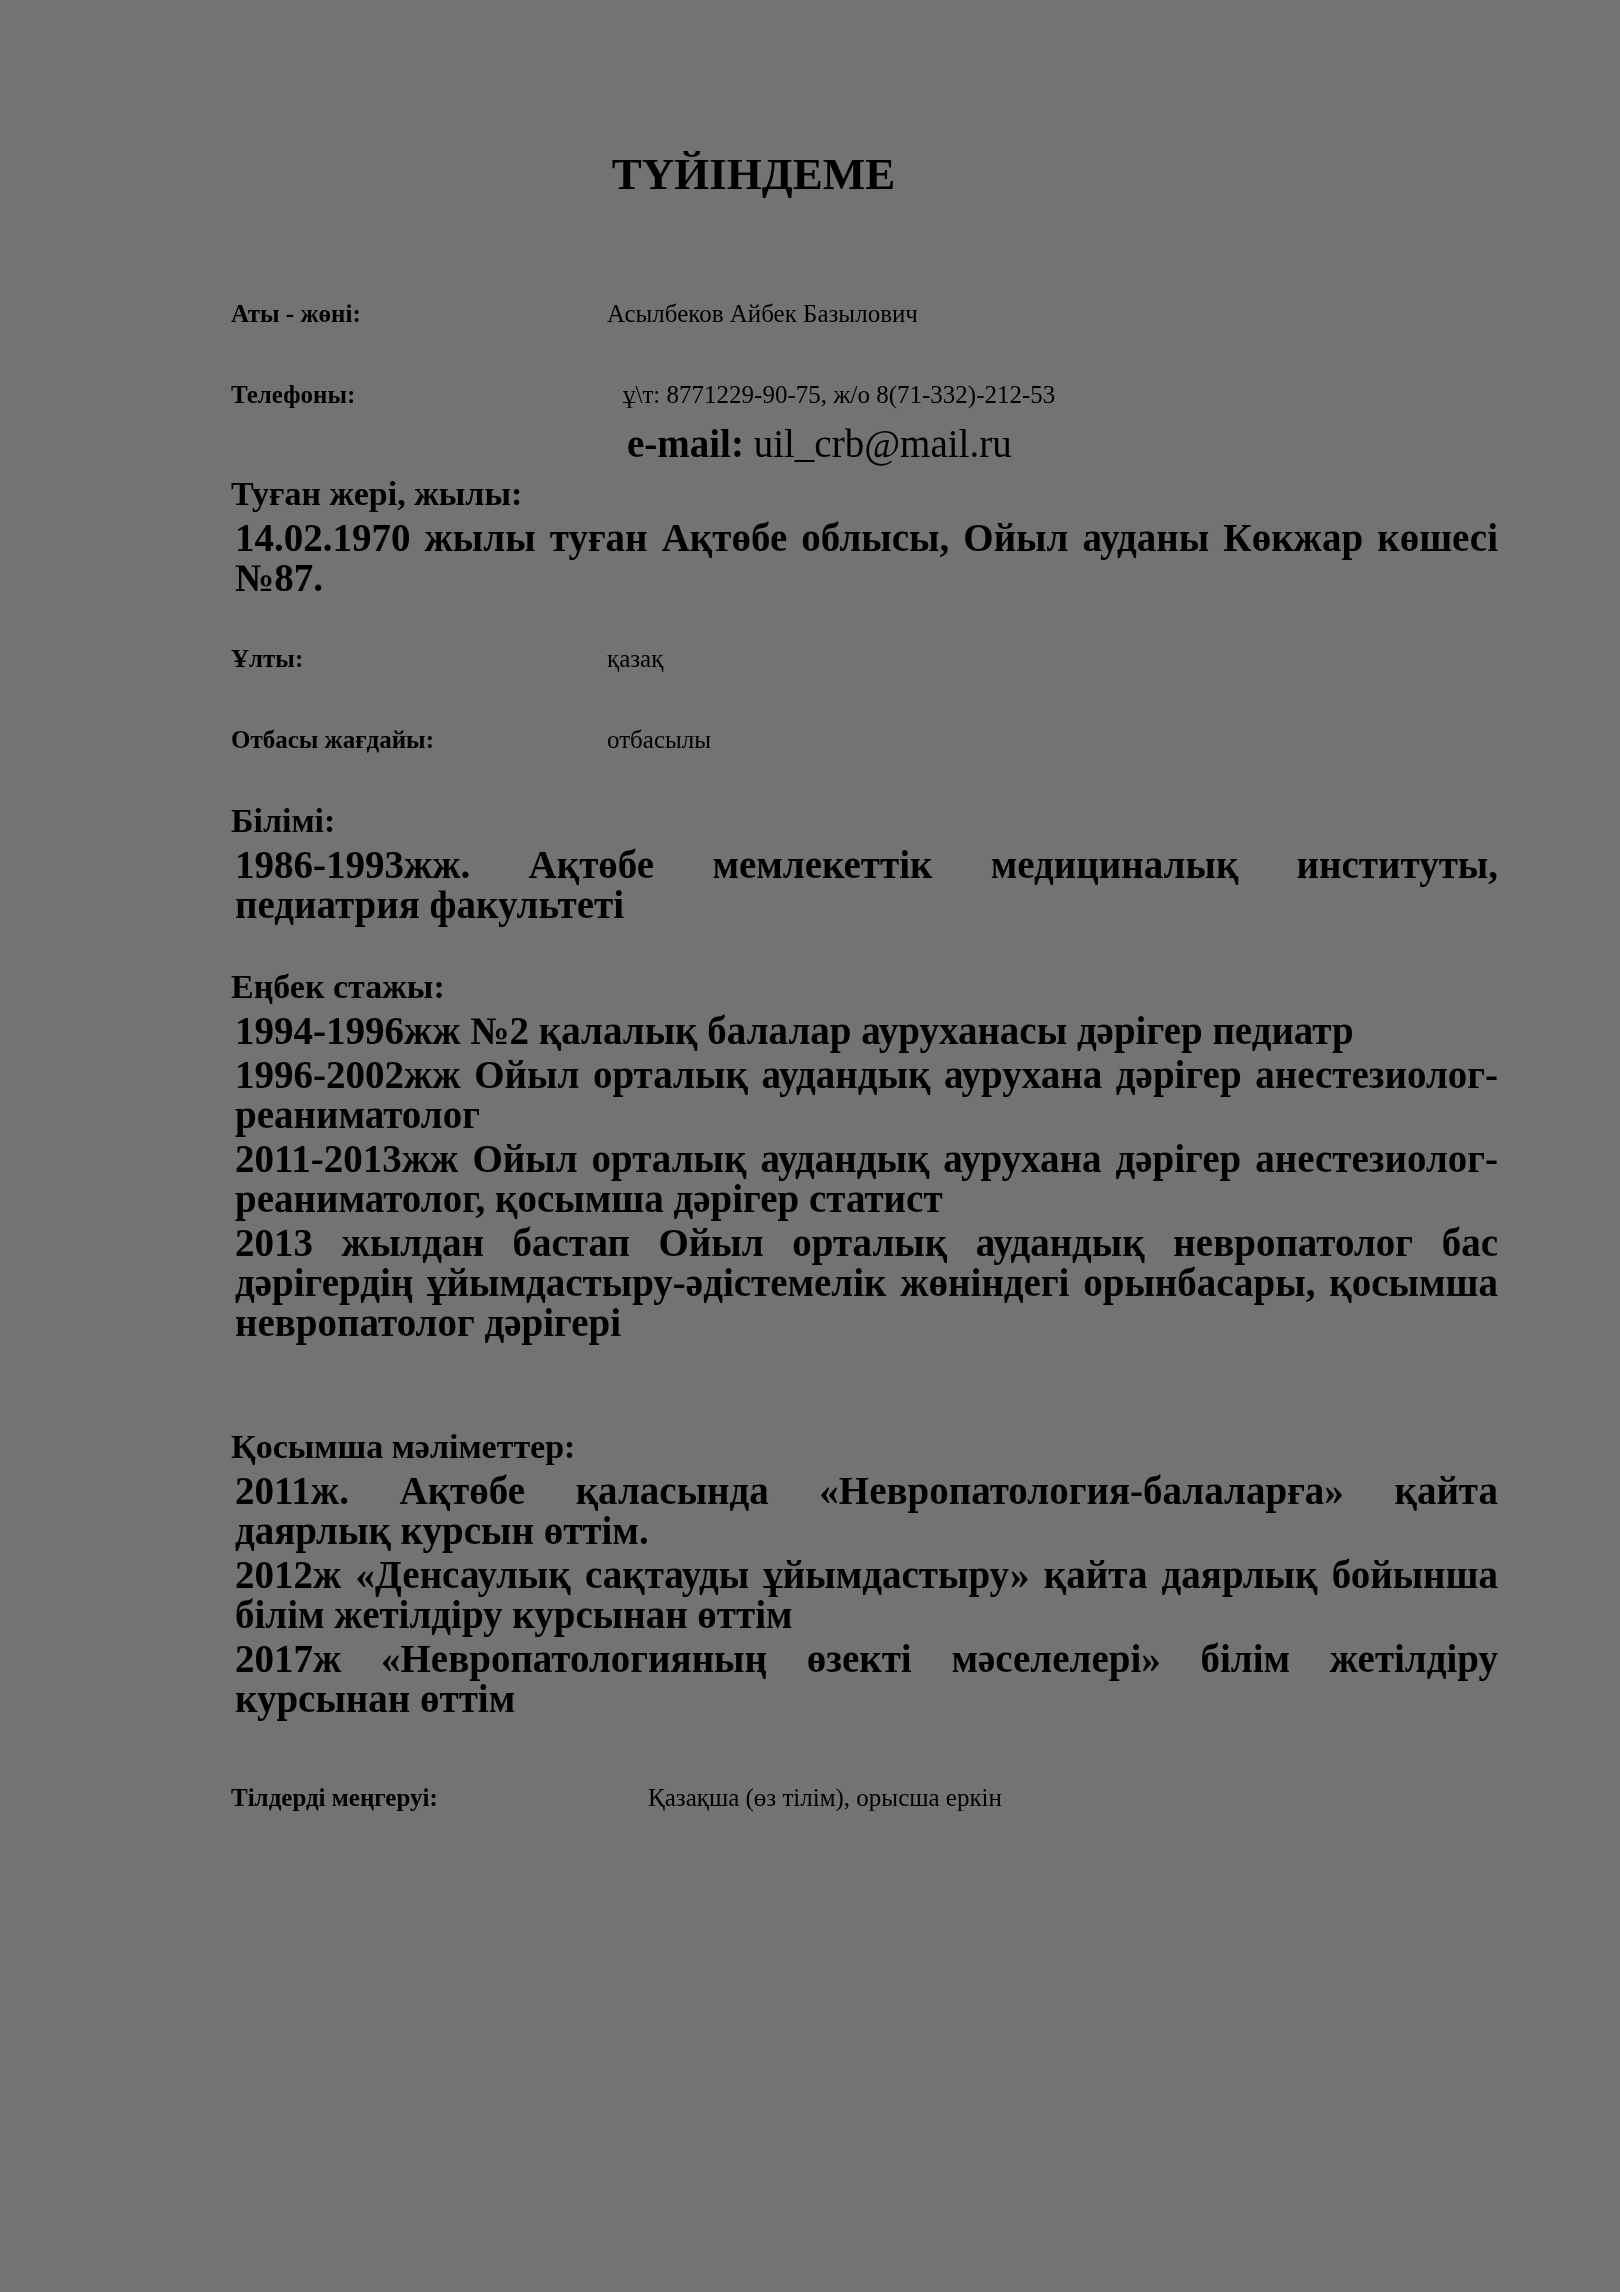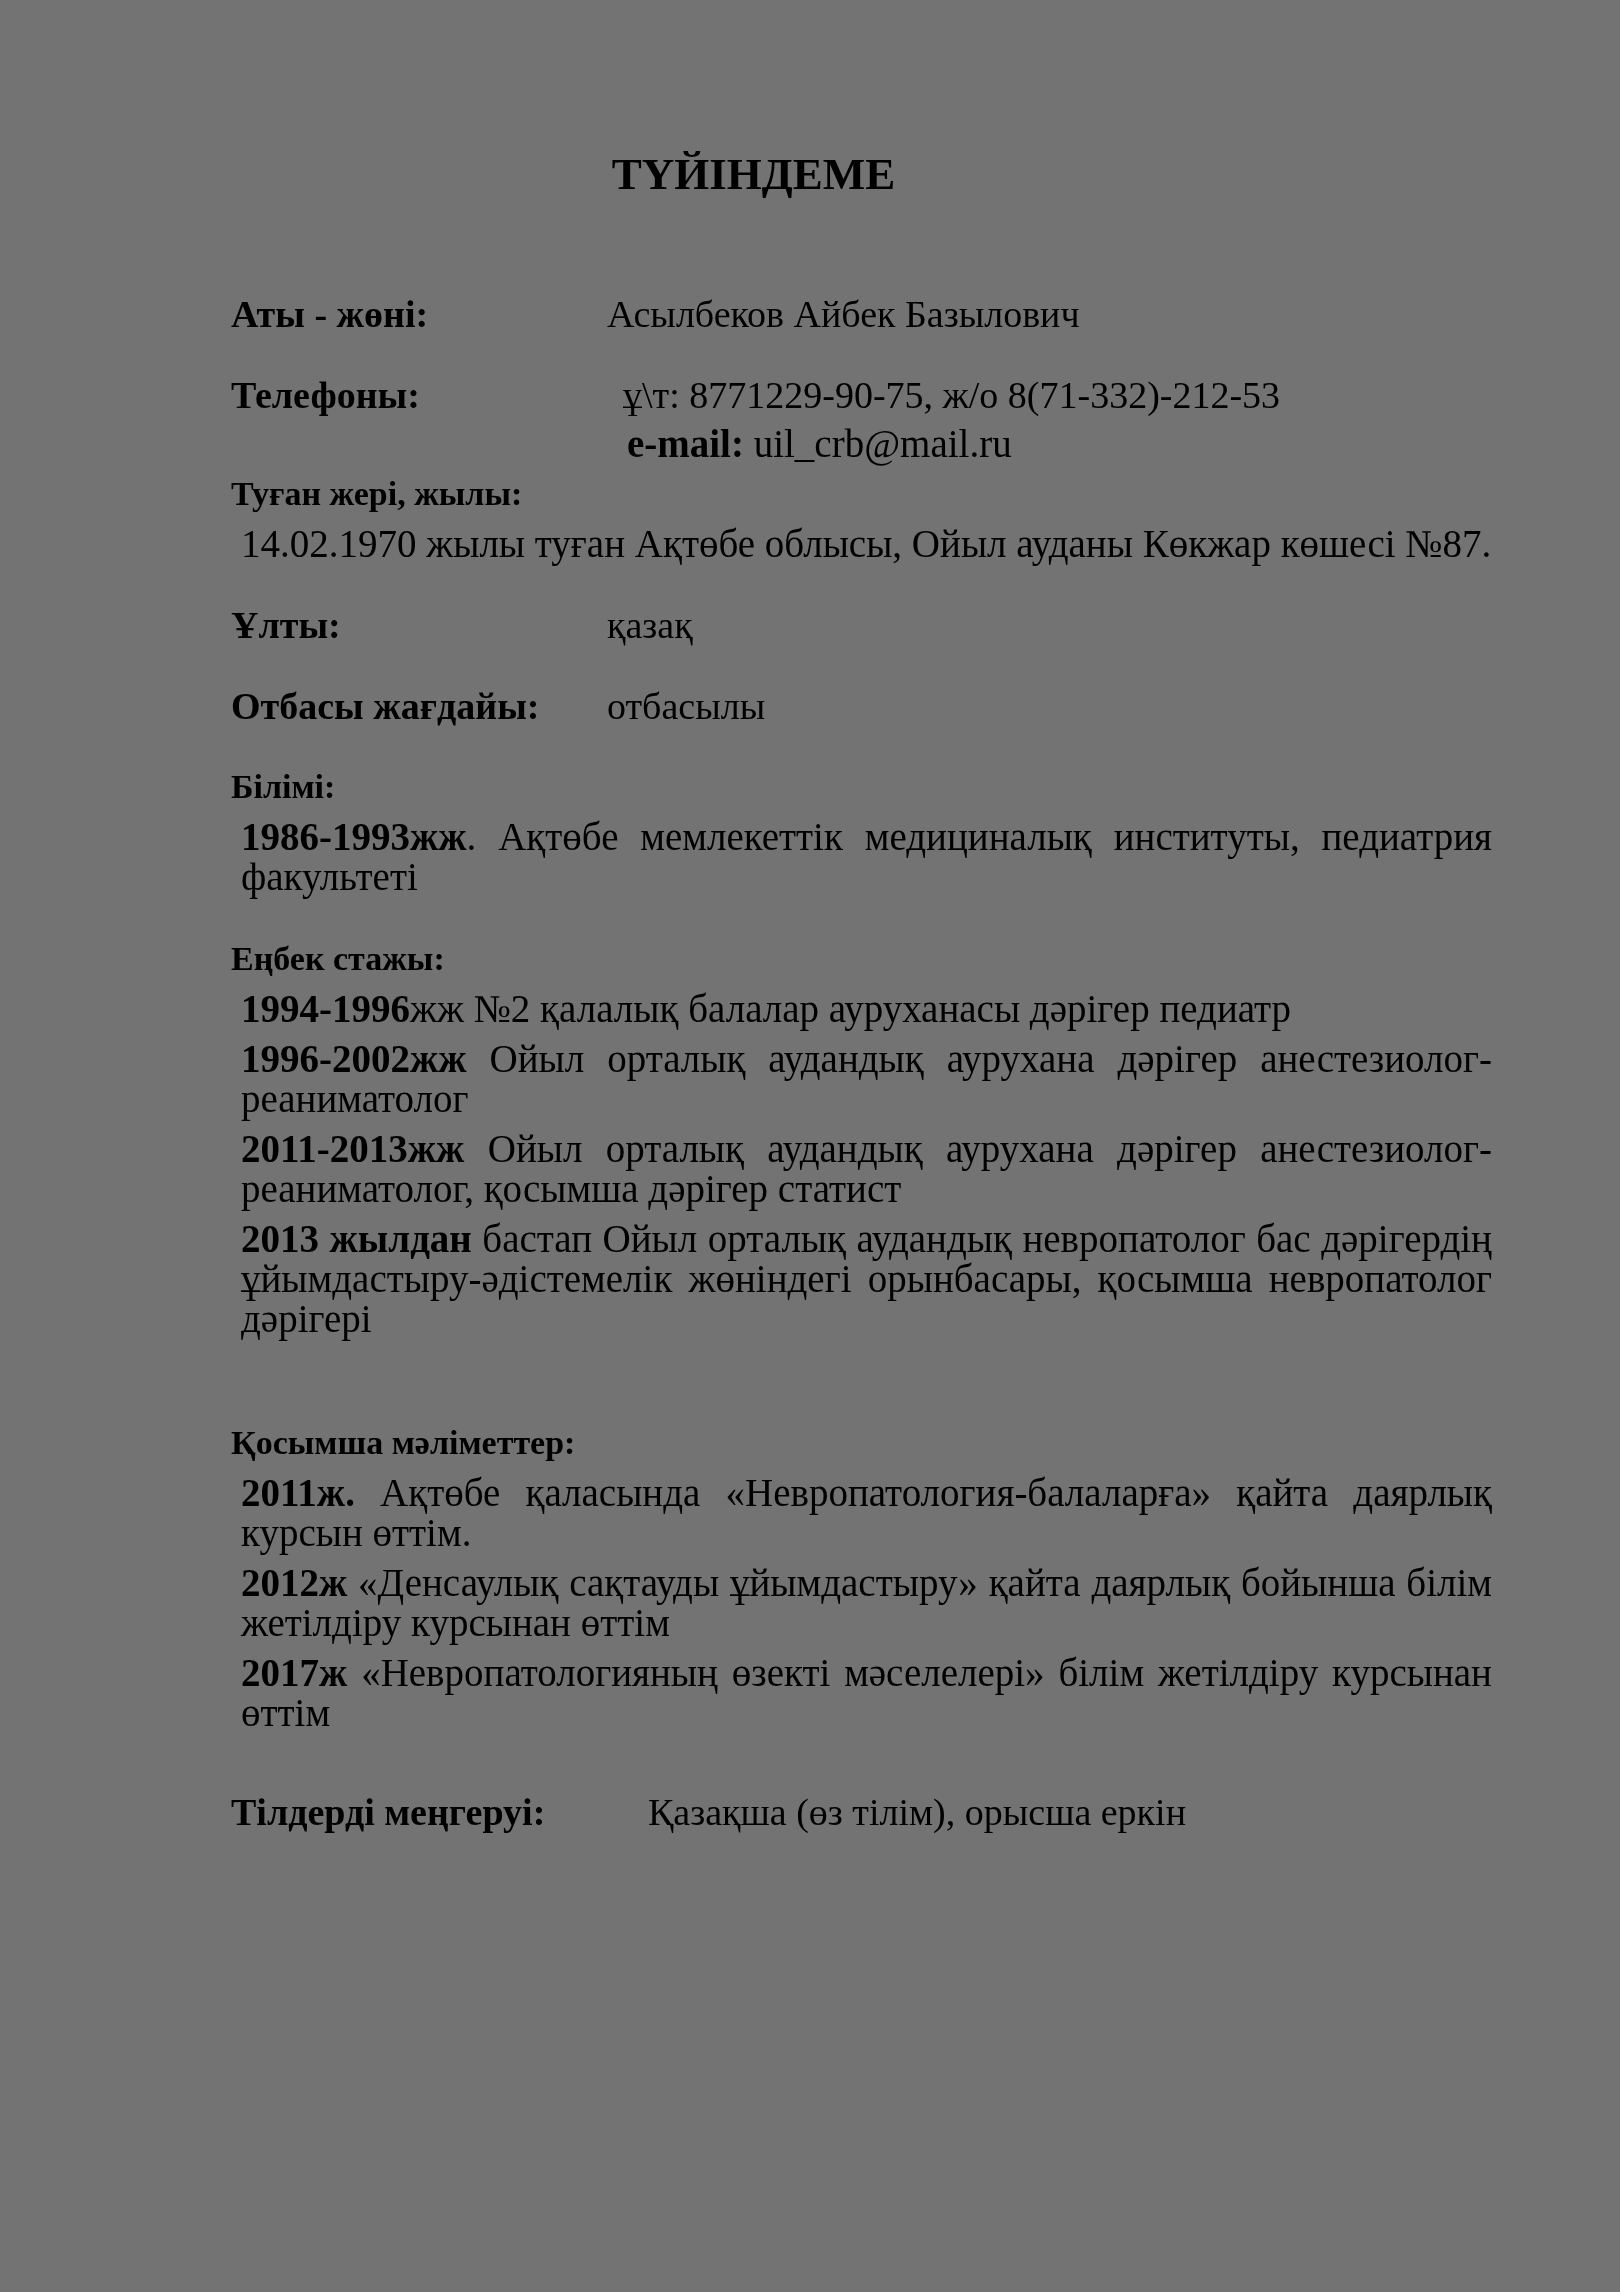--- a/index.html
+++ b/index.html
@@ -23,44 +23,45 @@
   }
   .doc-title {
     font-size: 45px;
     line-height: 55px;
     font-weight: bold;
     text-align: center;
     margin: 0 226px 0 0;
   }
   .row {
     display: flex;
-    font-size: 38px;
+    font-size: 25px;
     line-height: 40px;
   }
   .label {
     flex: none;
     width: 376px;
     font-weight: bold;
   }
   .lang-row .label {
     width: 417px;
   }
   .value {
     flex: 1;
   }
   .heading {
     font-size: 34px;
     line-height: 40px;
     font-weight: bold;
   }
   .para {
-    margin: 10px;
+    margin: 4px;
     font-size: 39px;
     line-height: 40px;
     text-align: justify;
+    font-weight: bold;
   }
   .email-line {
     font-size: 39px;
     line-height: 40px;
     padding-left: 396px;
   }
   .email-line b { font-weight: bold; }
 
   .name-row   { margin-top: 92px; }
   .phone-row  { margin-top: 41px; gap: 16px; }

